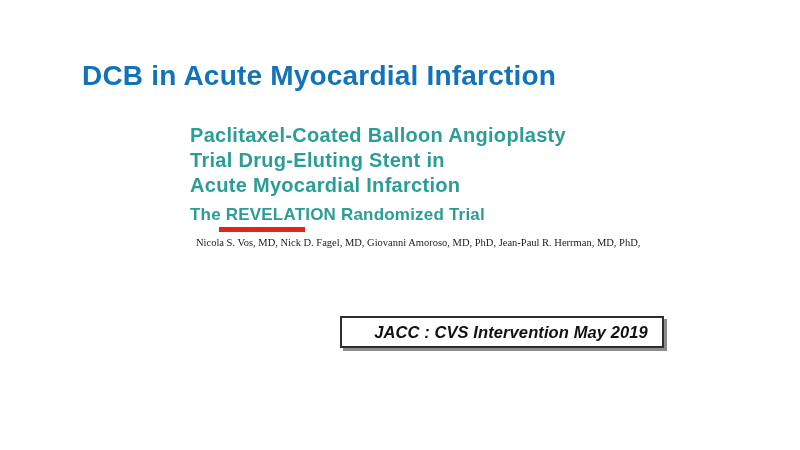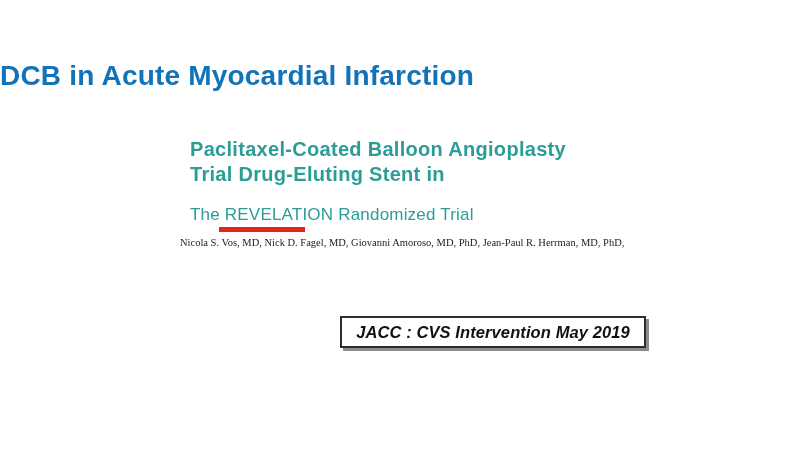--- a/index.html
+++ b/index.html
@@ -13,76 +13,76 @@
     height: 450px;
     background: #ffffff;
     overflow: hidden;
     font-family: "Liberation Sans", sans-serif;
   }
   .slide-title {
     position: absolute;
     top: 58px;
     left: 0;
     width: 638px;
-    text-align: left;
+    text-align: center;
     font-size: 28px;
     line-height: 36px;
     font-weight: 700;
     color: #1373b9;
     letter-spacing: 0.2px;
   }
   .paper-title {
     position: absolute;
     left: 190px;
     top: 123px;
     color: #2b9d96;
     font-size: 20px;
     line-height: 25px;
     font-weight: 700;
     letter-spacing: 0.3px;
-    margin-top: 14px;
   }
   .paper-subtitle {
     position: absolute;
     left: 190px;
     top: 205px;
     color: #2b9d96;
     font-size: 17px;
     line-height: 20px;
-    font-weight: 400;
+    font-weight: 700;
     letter-spacing: 0.2px;
   }
   .red-underline {
     position: absolute;
     left: 219px;
     top: 227px;
     width: 86px;
     height: 5px;
     background: #e1251b;
   }
   .authors {
     position: absolute;
-    left: 180px;
+    left: 196px;
     top: 235px;
     width: 460px;
     font-family: "Liberation Serif", serif;
     font-size: 10.5px;
     line-height: 15.5px;
     color: #1b1b1b;
   }
   .citation-box {
     position: absolute;
     left: 340px;
     top: 316px;
     width: 302px;
     height: 28px;
     border: 2px solid #2e2e2e;
     background: #ffffff;
     box-shadow: 3px 3px 0 #8c8c8c;
     text-align: center;
+    padding-left: 18px;
   }
   .citation-text {
     font-size: 16.5px;
     line-height: 28px;
     font-weight: 700;
     font-style: italic;
     color: #111111;
     letter-spacing: 0.1px;
     white-space: nowrap;
   }
@@ -90,20 +90,21 @@
 </head>
 <body>
 
 <div class="slide">
 
   <div class="slide-title">DCB in Acute Myocardial Infarction</div>
 
   <div class="paper-title">
     <div>Paclitaxel-Coated Balloon Angioplasty</div>
     <div>Trial Drug-Eluting Stent in</div>
+    <div>Acute Myocardial Infarction</div>
   </div>
 
   <div class="paper-subtitle">
     <span>The </span><span>REVELATION</span><span> Randomized Trial</span>
   </div>
 
   <div class="red-underline"></div>
 
   <div class="authors">
     <div>Nicola S. Vos, MD, Nick D. Fagel, MD, Giovanni Amoroso, MD, PhD, Jean-Paul R. Herrman, MD, PhD,</div>

